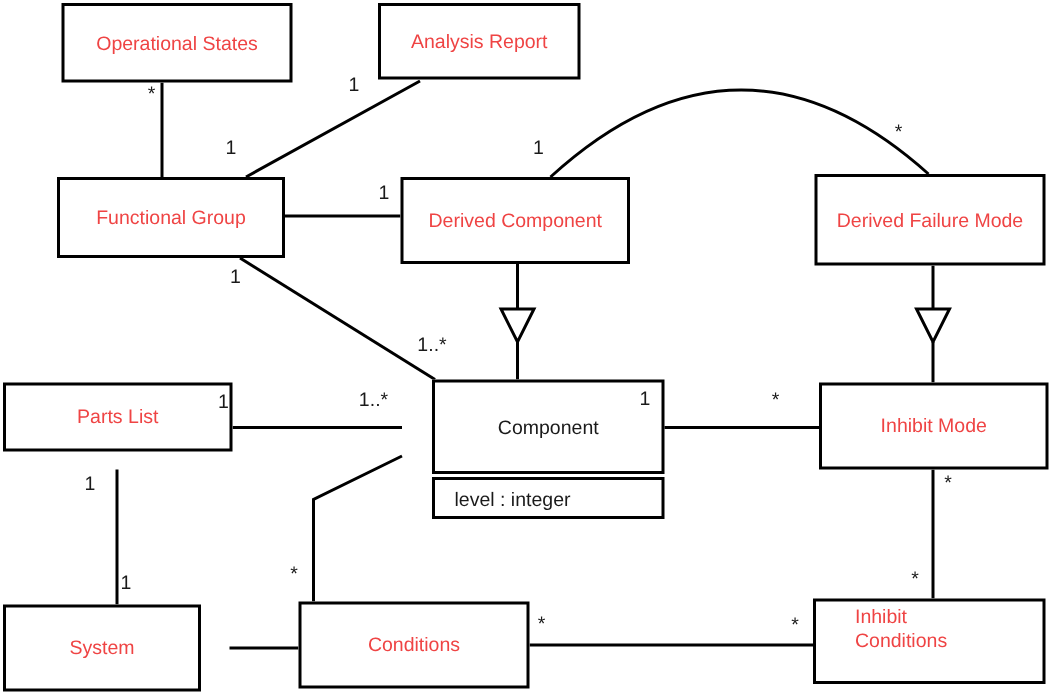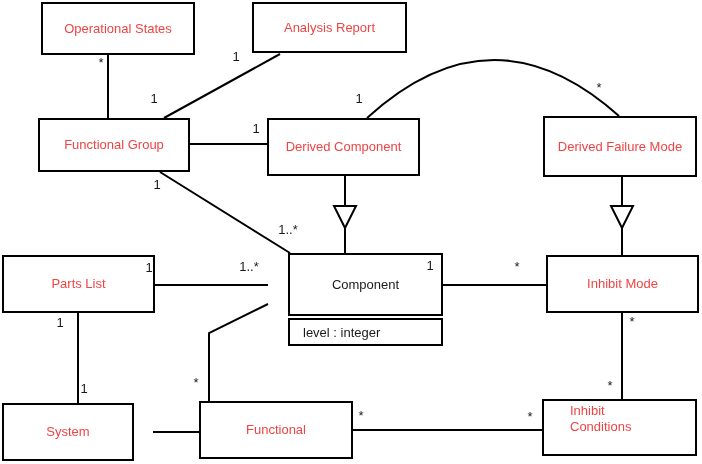--- a/index.html
+++ b/index.html
@@ -92,37 +92,37 @@
 
     <line x1="153" y1="432" x2="199" y2="432"></line>
 
     <line x1="353" y1="430" x2="542" y2="430"></line>
   </svg>
 
   <div class="uml-class" style="left:41px;top:2px;width:154px;height:53px;">
     <span>Operational States</span>
   </div>
 
-  <div class="uml-class" style="left:252px;top:2px;width:155px;height:51px;align-items:center;">
+  <div class="uml-class" style="left:252px;top:2px;width:135px;height:51px;align-items:center;">
     <span>Analysis Report</span>
   </div>
 
   <div class="uml-class" style="left:38px;top:118px;width:152px;height:54px;">
     <span>Functional Group</span>
   </div>
 
   <div class="uml-class" style="left:267px;top:118px;width:153px;height:58px;">
     <span>Derived Component</span>
   </div>
 
   <div class="uml-class" style="left:543px;top:116px;width:154px;height:61px;">
     <span>Derived Failure Mode</span>
   </div>
 
-  <div class="uml-class" style="left:2px;top:255px;width:153px;height:58px;">
+  <div class="uml-class" style="left:2px;top:255px;width:153px;height:46px;">
     <span>Parts List</span>
   </div>
 
   <div class="uml-class-group" style="left:268px;top:253px;width:155px;">
     <div class="compartment name-compartment" style="width:155px;height:63px;">
       <span>Component</span>
     </div>
     <div class="compartment attr-compartment" style="width:155px;height:28px;">
       <span>level : integer</span>
     </div>
@@ -130,21 +130,21 @@
 
   <div class="uml-class" style="left:546px;top:255px;width:153px;height:58px;">
     <span>Inhibit Mode</span>
   </div>
 
   <div class="uml-class" style="left:2px;top:403px;width:132px;height:58px;">
     <span>System</span>
   </div>
 
   <div class="uml-class" style="left:199px;top:401px;width:154px;height:58px;">
-    <span>Functional</span>
+    <span>Conditions</span>
   </div>
 
   <div class="uml-class align-left" style="left:542px;top:399px;width:155px;height:57px;">
     <span class="wrap-narrow">Inhibit Conditions</span>
   </div>
 
   <span class="mult" style="left:101px;top:63px;">*</span>
   <span class="mult" style="left:154px;top:99px;">1</span>
   <span class="mult" style="left:236px;top:57px;">1</span>
   <span class="mult" style="left:256px;top:129px;">1</span>

